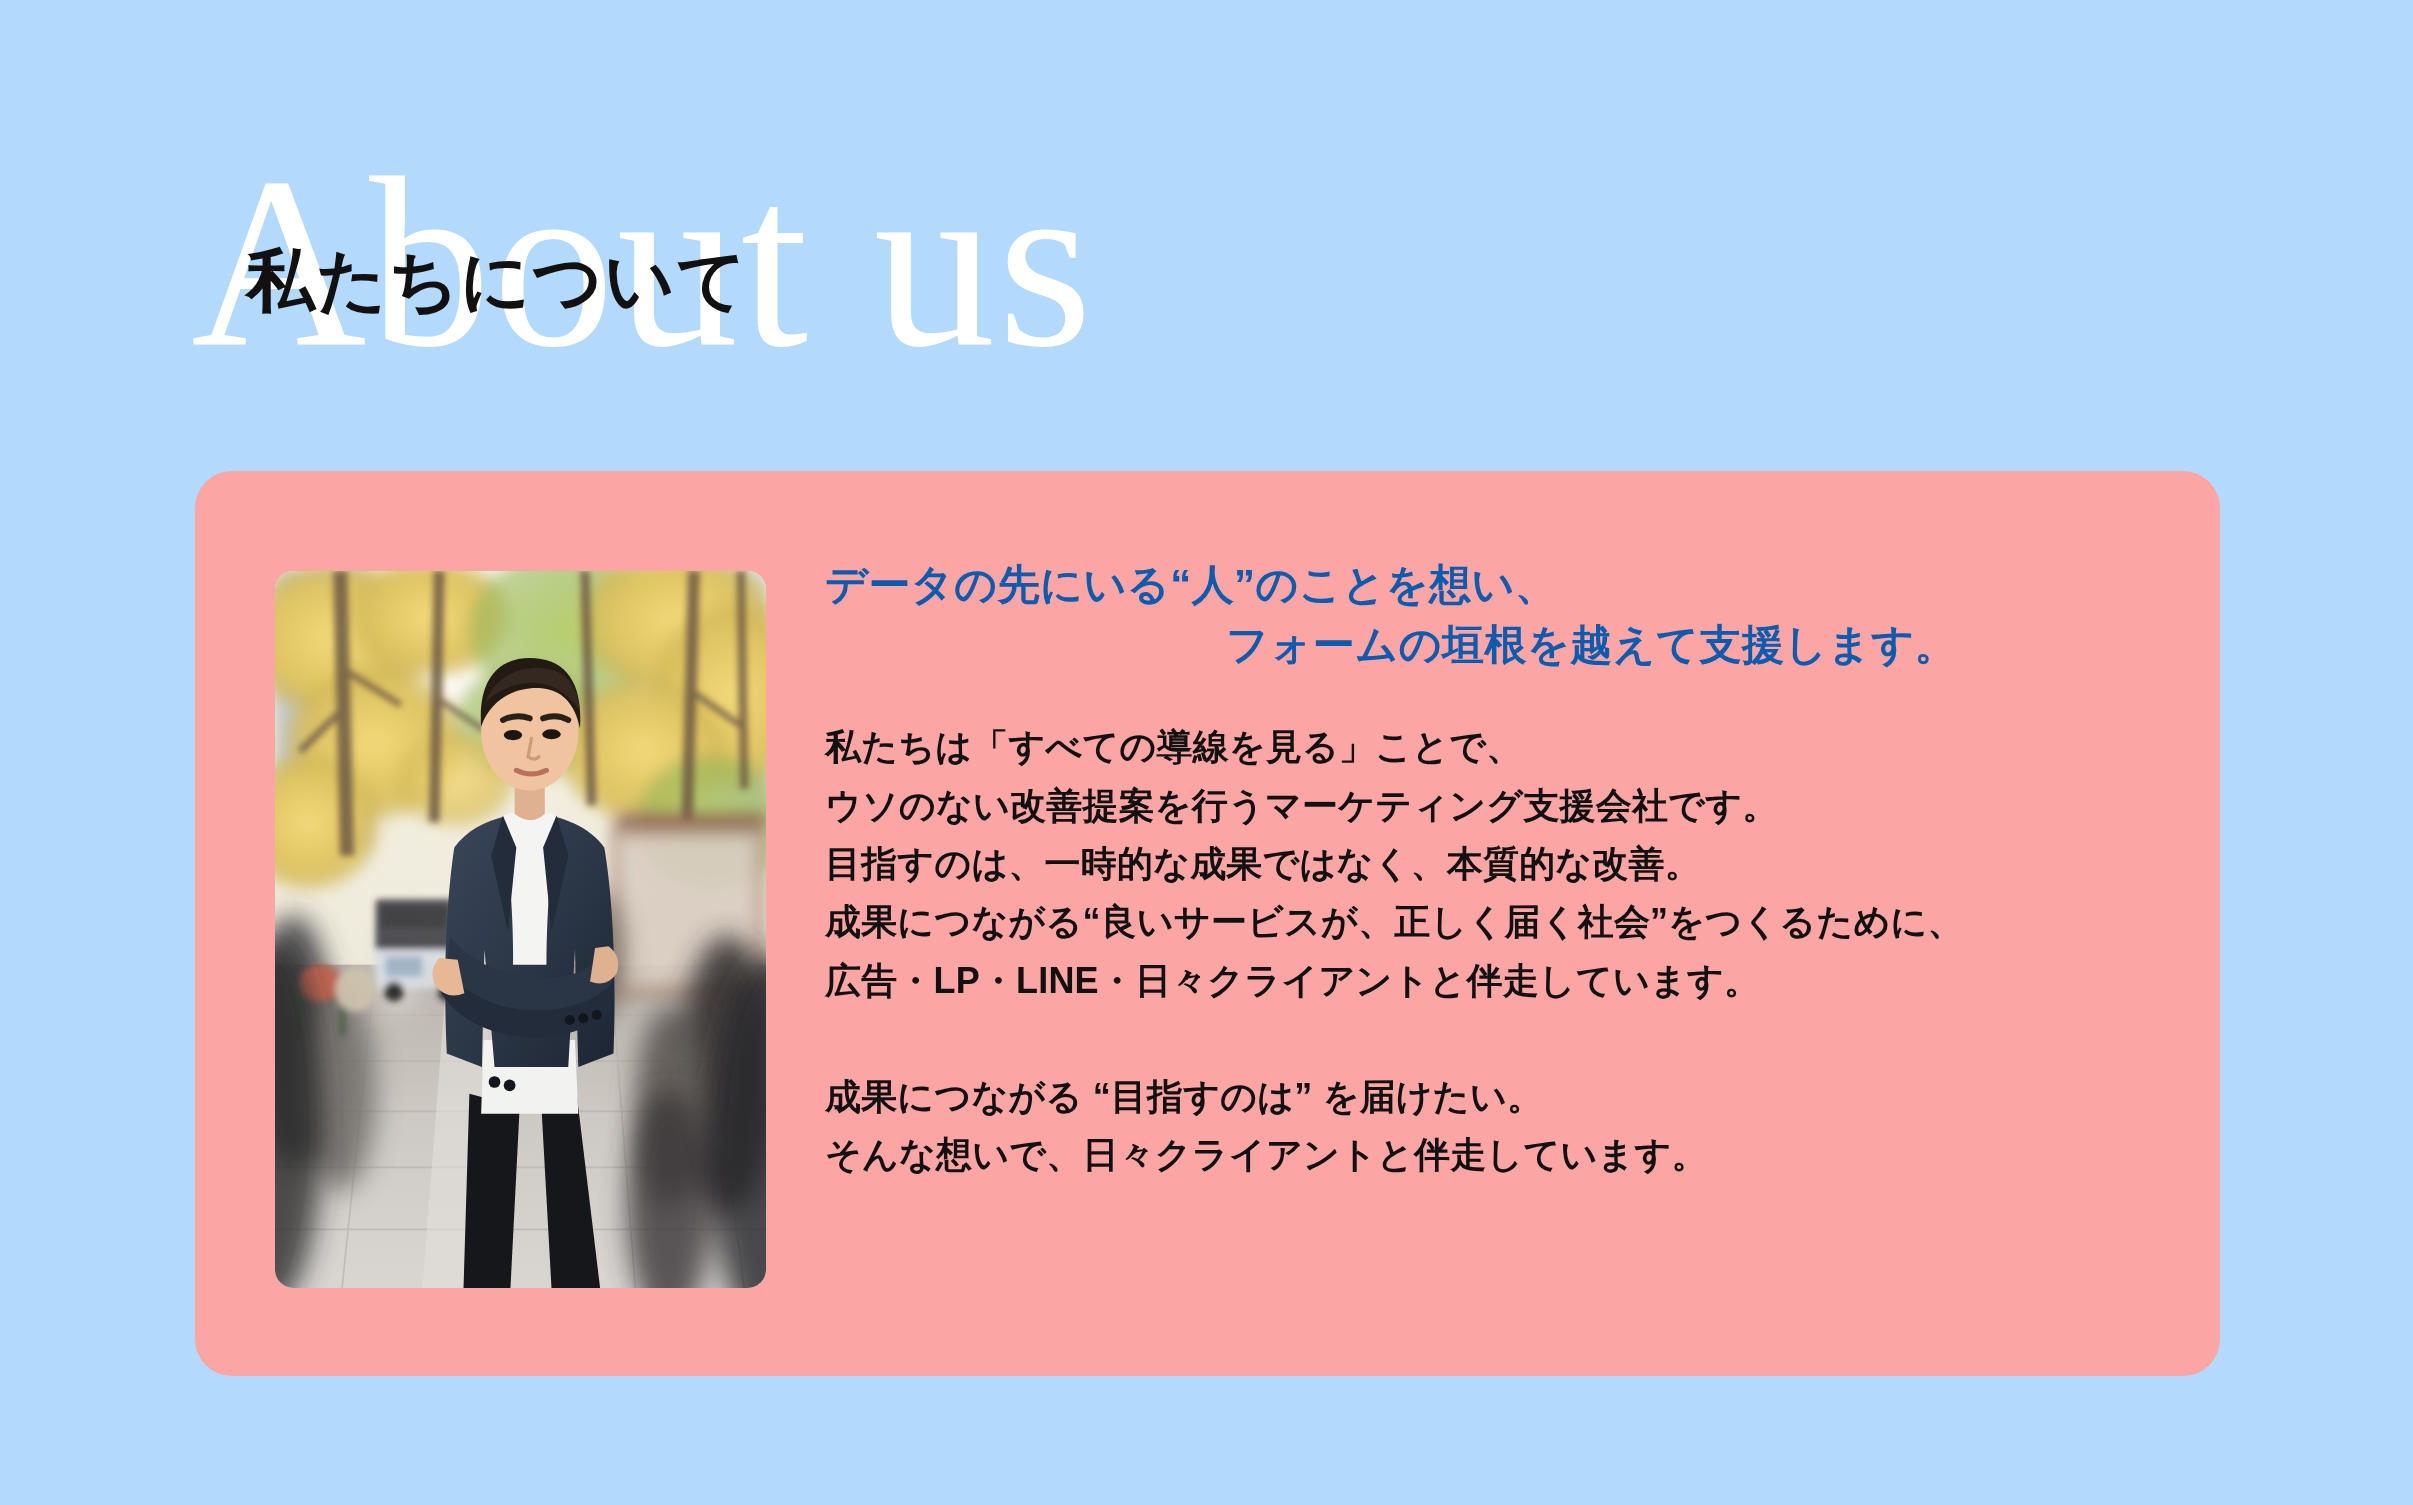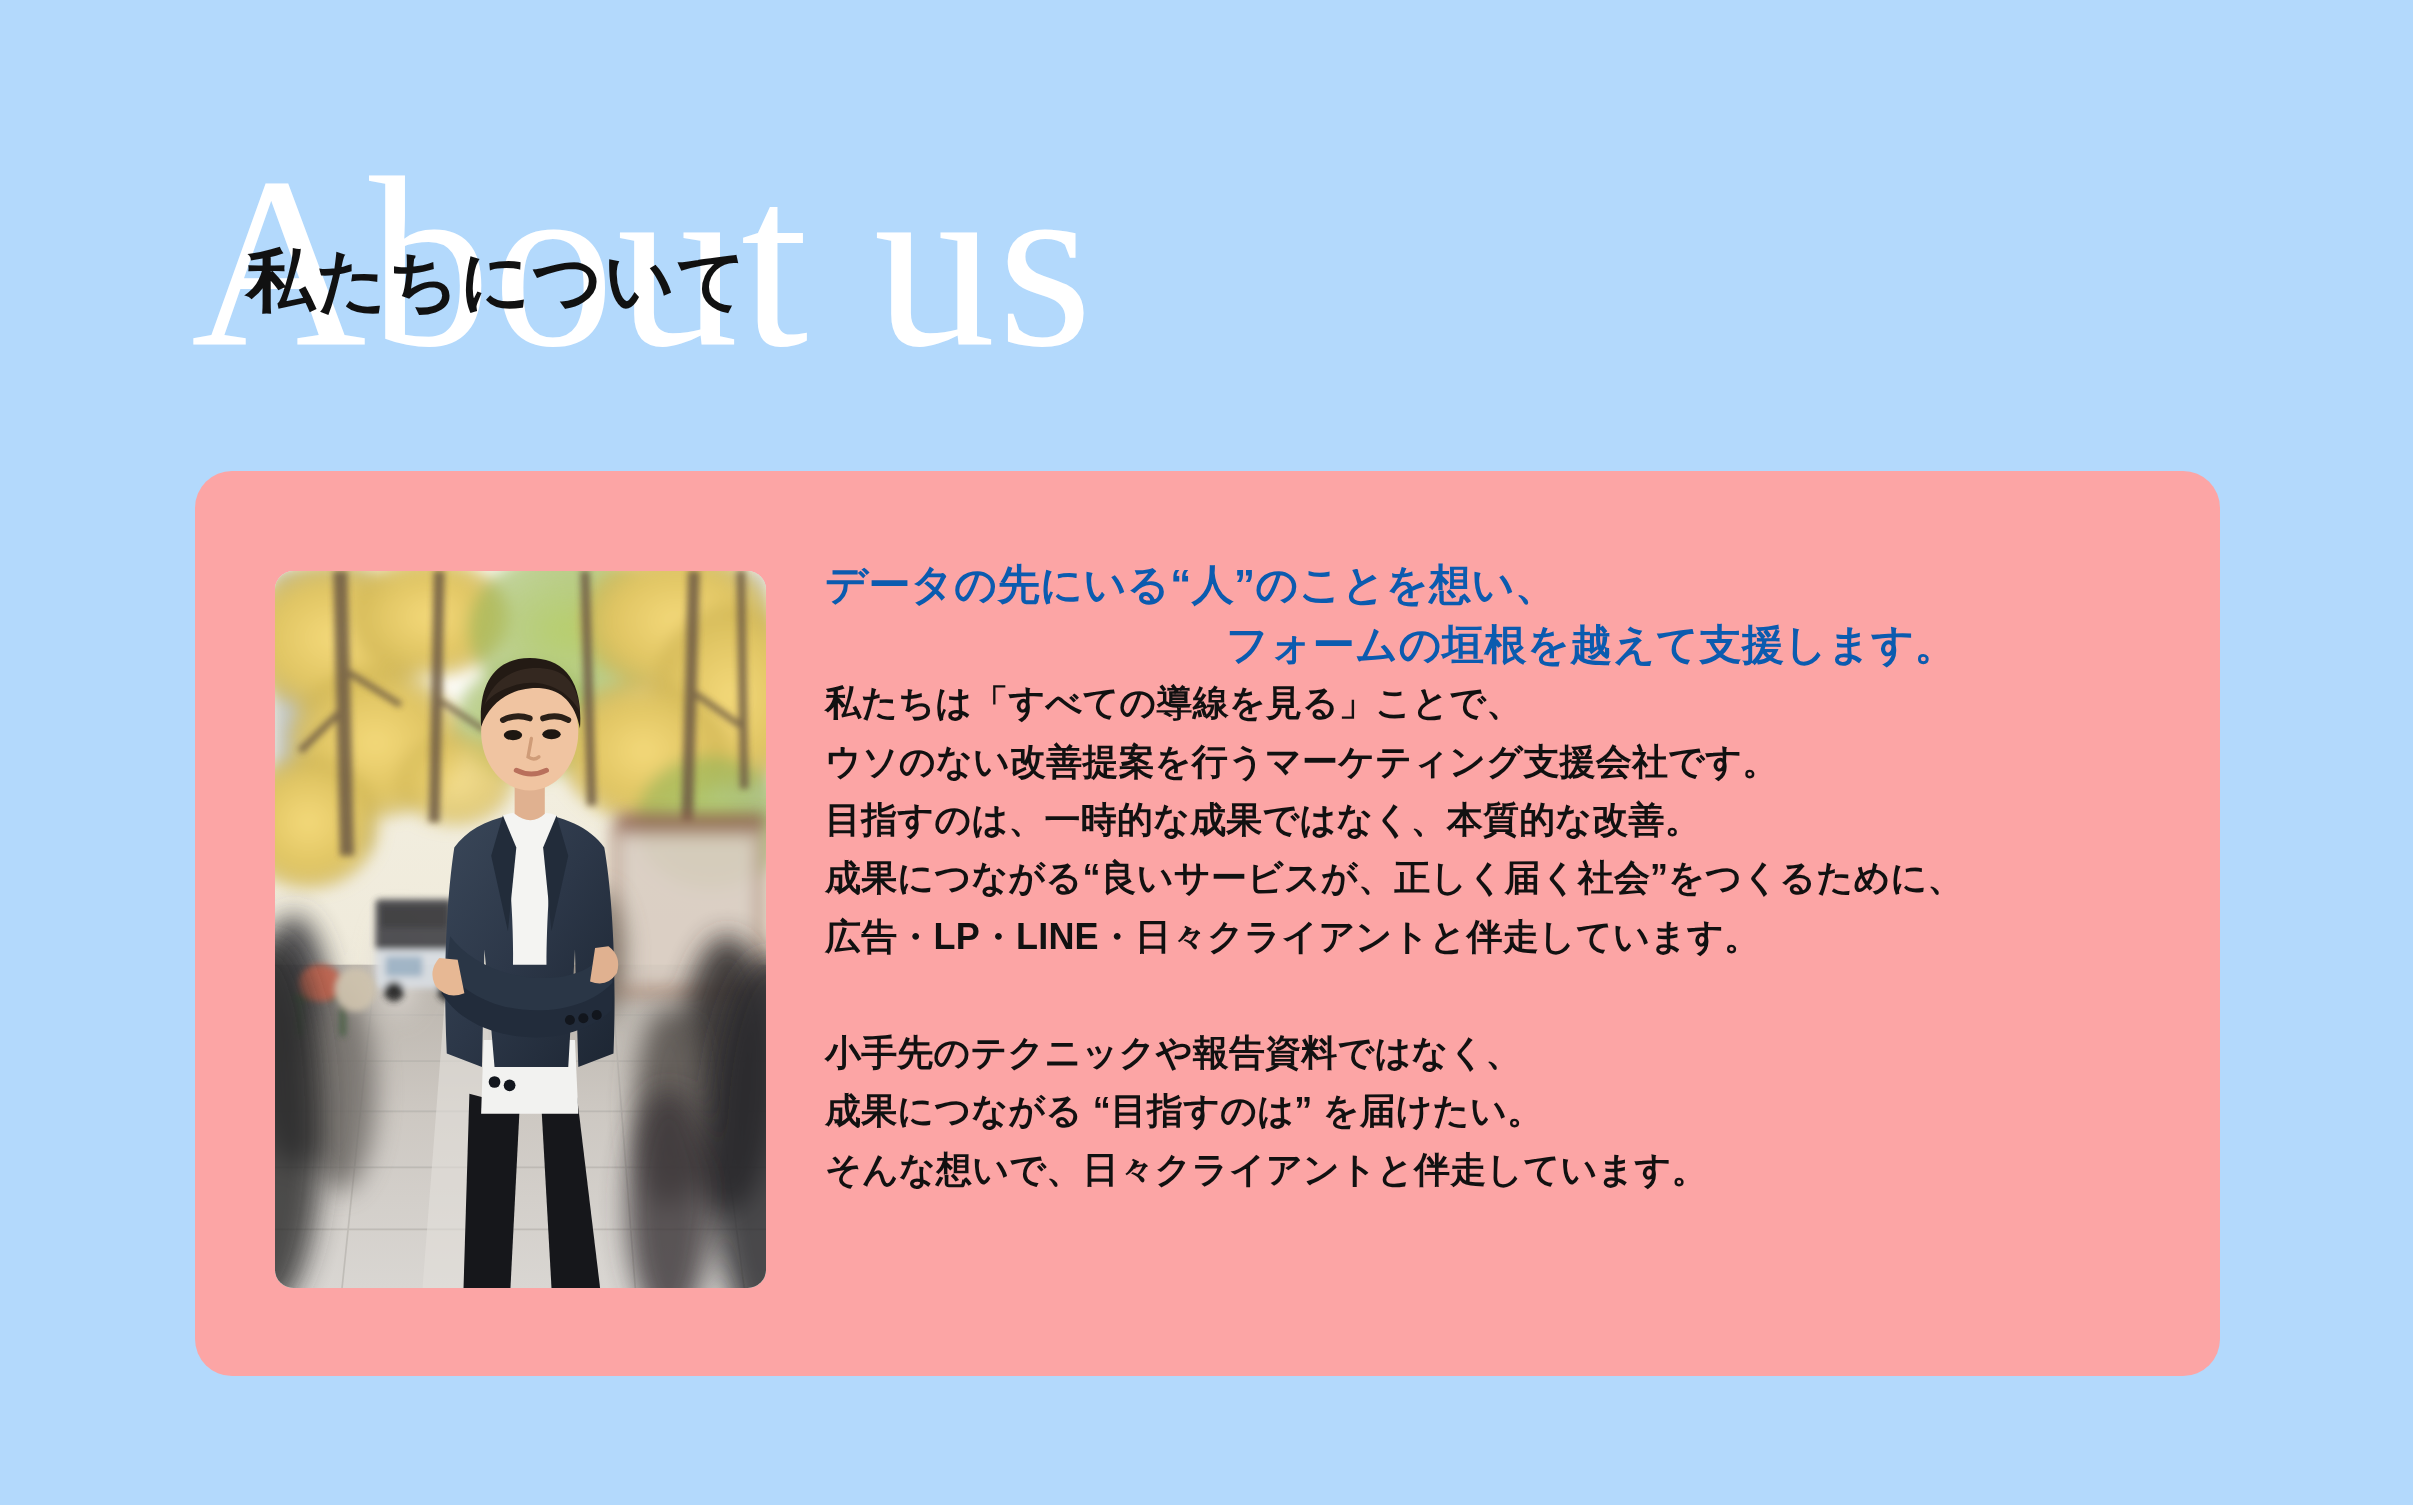--- a/index.html
+++ b/index.html
@@ -97,20 +97,21 @@
     line-height: 1.42;
     letter-spacing: 0.01em;
     white-space: nowrap;
   }
   .lead .lead-line-2 {
     display: block;
     padding-left: 401px;
   }
 
   .body-copy {
+    margin-top: 44px;
     color: #111111;
     font-weight: 700;
     font-size: 36px;
     line-height: 1.62;
     letter-spacing: 0.005em;
     white-space: nowrap;
   }
   .body-copy .para {
     display: block;
   }
@@ -319,21 +320,20 @@
 
         <span class="para">
           <span class="line">私たちは「すべての導線を見る」ことで、</span>
           <span class="line">ウソのない改善提案を行うマーケティング支援会社です。</span>
           <span class="line">目指すのは、一時的な成果ではなく、本質的な改善。</span>
           <span class="line">成果につながる“良いサービスが、正しく届く社会”をつくるために、</span>
           <span class="line">広告・LP・LINE・日々クライアントと伴走しています。</span>
         </span>
 
         <span class="para">
-          <span class="line">小手先のテクニックや報告資料ではなく、</span>
           <span class="line">成果につながる “目指すのは” を届けたい。</span>
           <span class="line">そんな想いで、日々クライアントと伴走しています。</span>
         </span>
 
       </div>
     </div>
 
   </div>
 </div>
 

